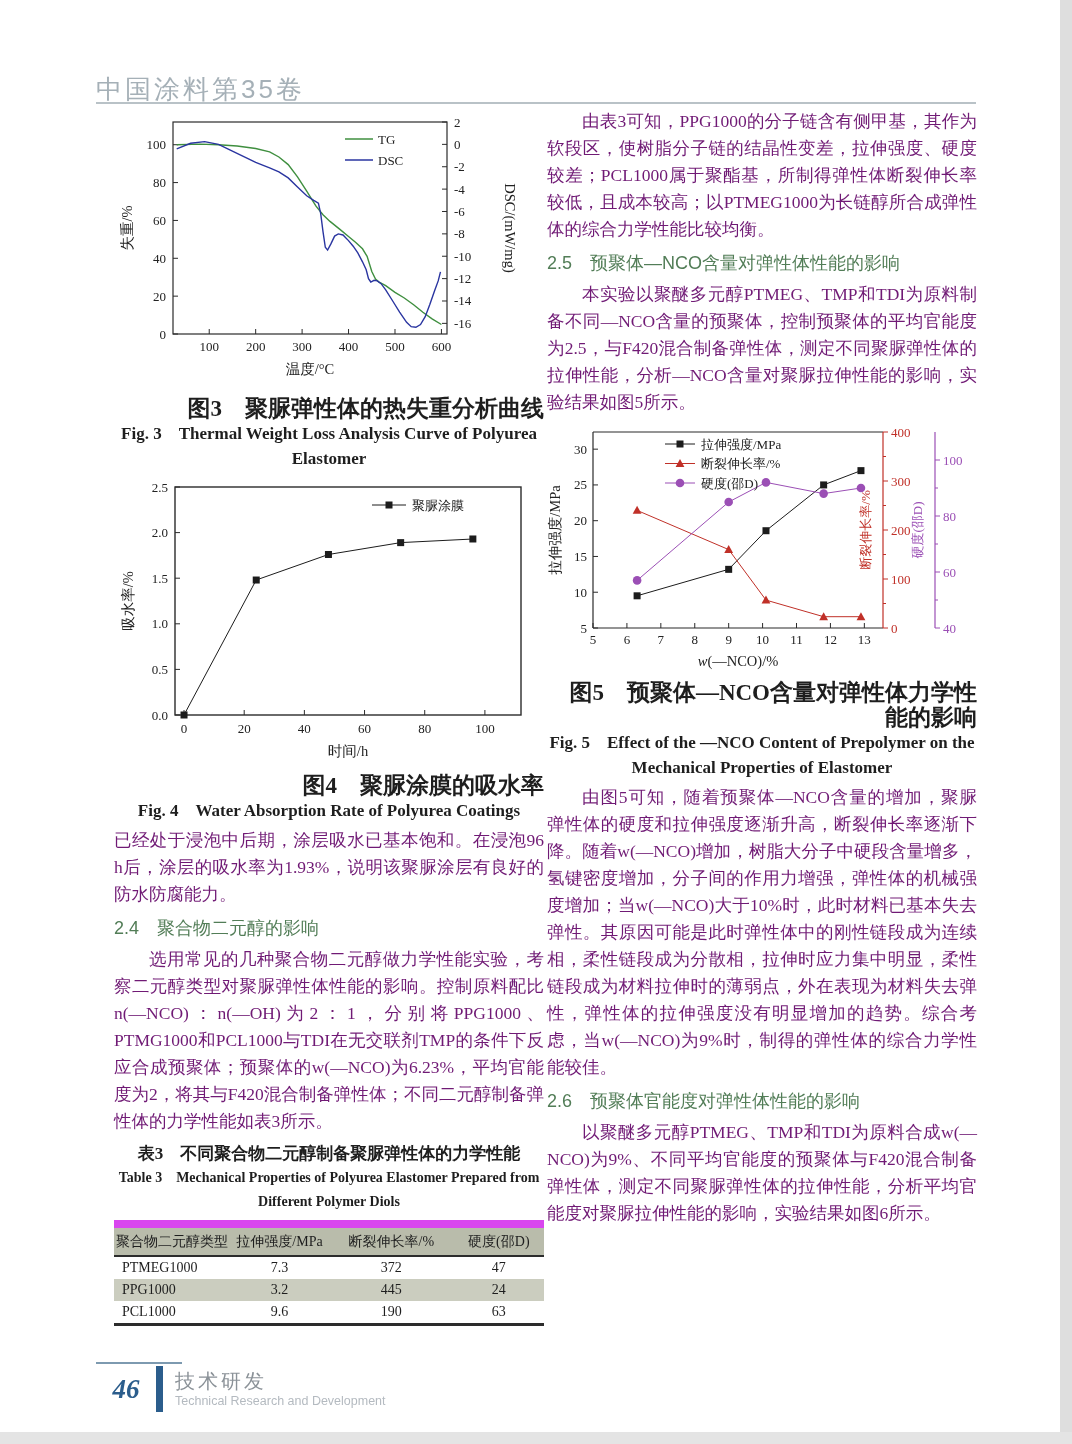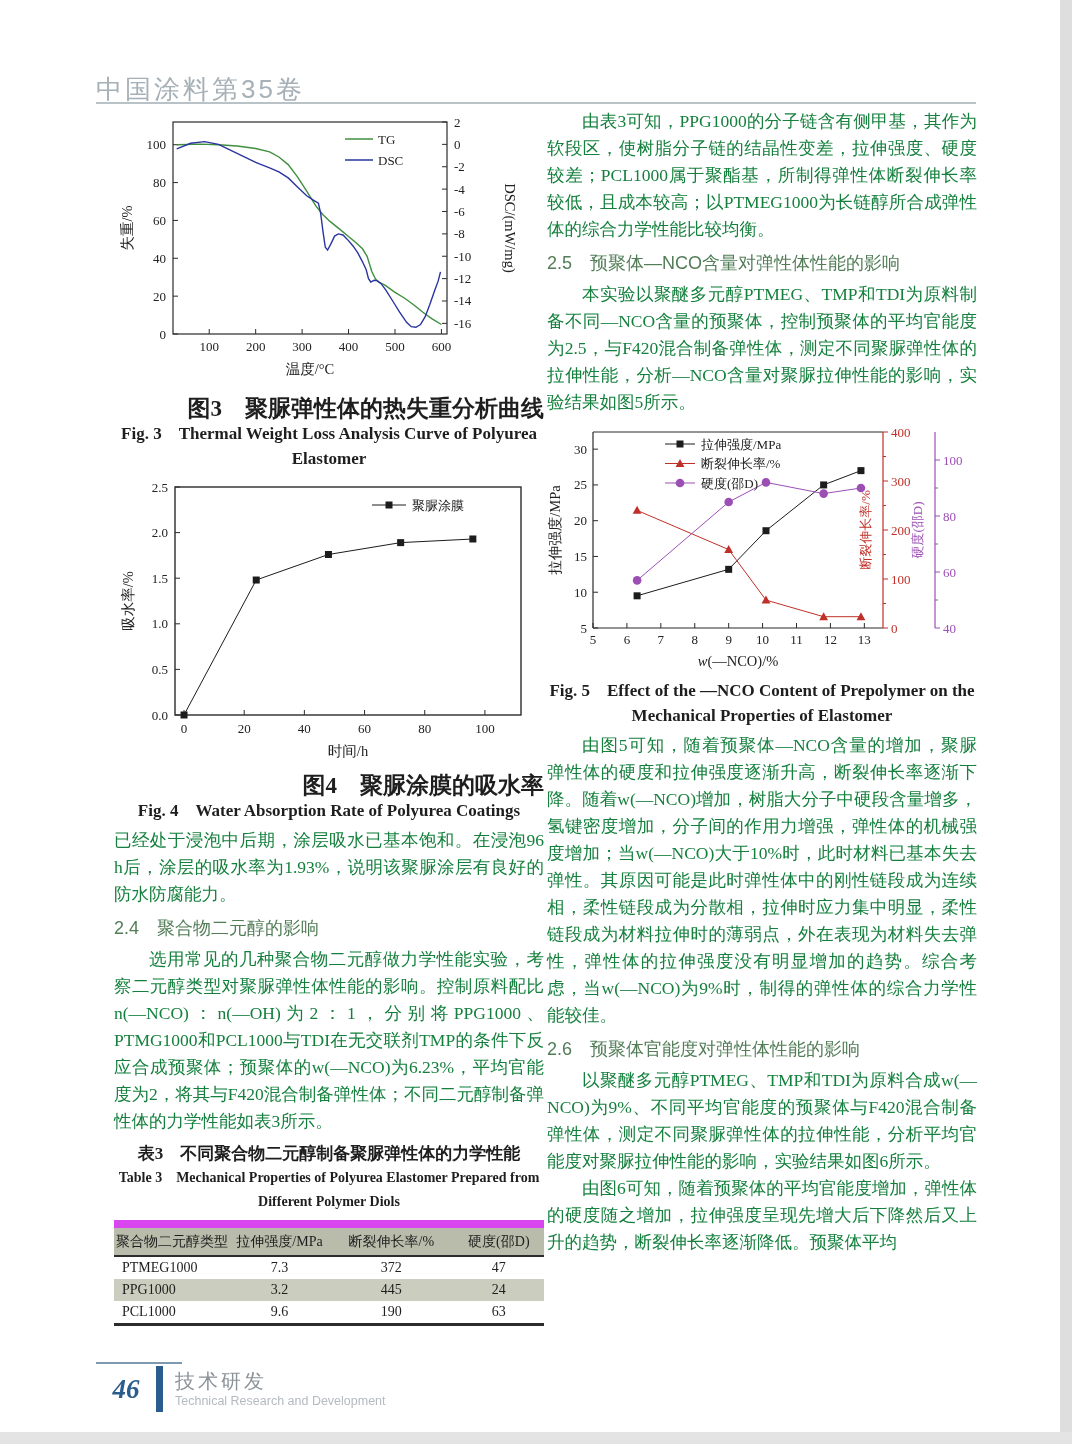--- a/index.html
+++ b/index.html
@@ -11,21 +11,21 @@
 
   
   .header{position:absolute;left:96px;top:72px;width:880px;display:flex;
           font-family:"Liberation Sans",sans-serif;color:#a5b0b7;font-size:26px;letter-spacing:3px;}
   .header-rule{position:absolute;left:96px;top:102px;width:880px;height:2px;background:#b9c2c7;}
 
   
   .col-left{position:absolute;left:114px;top:112px;width:430px;}
   .col-right{position:absolute;left:547px;top:108px;width:430px;}
 
-  p.body{font-size:17.5px;line-height:27px;text-align:justify;margin:0;color:#15803d;}
+  p.body{font-size:17.5px;line-height:27px;text-align:justify;margin:0;color:#701a75;}
   p.indent{text-indent:2em;}
   .sec{font-family:"Liberation Sans",sans-serif;font-size:18px;font-weight:400;color:#527d57;
        margin:7px 0 5px 0;line-height:26px;}
 
   .figcap-cn{font-size:23px;font-weight:bold;text-align:right;line-height:25px;margin-top:2px;}
   .figcap-en{font-size:17px;font-weight:bold;text-align:center;line-height:25px;margin-bottom:4px;}
 
   .figbox{width:424px;margin:0 auto;}
   svg text.tk{font-family:"Liberation Serif",serif;font-size:13px;fill:#222;}
   svg text.tkr{font-family:"Liberation Serif",serif;font-size:13px;}
@@ -298,26 +298,26 @@
           <text x="154" y="46" class="tk">断裂伸长率/%</text>
           <line x1="118" y1="61" x2="148" y2="61" stroke="#9b4fb5" stroke-width="1"></line>
           <circle cx="133" cy="61" r="4.3" fill="#9b4fb5"></circle>
           <text x="154" y="65.5" class="tk">硬度(邵D)</text>
           <text x="191" y="244" text-anchor="middle" class="axl"><tspan font-style="italic">w</tspan><tspan>(—NCO)/%</tspan></text>
           <text transform="translate(13 108) rotate(-90)" text-anchor="middle" class="axl">拉伸强度/MPa</text>
           <text transform="translate(323 108) rotate(-90)" text-anchor="middle" class="tkr" font-size="14.5" fill="#c03028">断裂伸长率/%</text>
           <text transform="translate(375 108) rotate(-90)" text-anchor="middle" class="tkr" font-size="14.5" fill="#9b4fb5">硬度(邵D)</text>
         </svg>
     </div>
+    <div class="figcap-cn">图5　预聚体—NCO含量对弹性体力学性能的影响</div>
     <div class="figcap-en">Fig. 5　Effect of the —NCO Content of Prepolymer on the Mechanical Properties of Elastomer</div>
 
     <p class="body indent" style="margin-top:4px;">由图5可知，随着预聚体—NCO含量的增加，聚脲弹性体的硬度和拉伸强度逐渐升高，断裂伸长率逐渐下降。随着w(—NCO)增加，树脂大分子中硬段含量增多，氢键密度增加，分子间的作用力增强，弹性体的机械强度增加；当w(—NCO)大于10%时，此时材料已基本失去弹性。其原因可能是此时弹性体中的刚性链段成为连续相，柔性链段成为分散相，拉伸时应力集中明显，柔性链段成为材料拉伸时的薄弱点，外在表现为材料失去弹性，弹性体的拉伸强度没有明显增加的趋势。综合考虑，当w(—NCO)为9%时，制得的弹性体的综合力学性能较佳。</p>
     <div class="sec">2.6　预聚体官能度对弹性体性能的影响</div>
     <p class="body indent">以聚醚多元醇PTMEG、TMP和TDI为原料合成w(—NCO)为9%、不同平均官能度的预聚体与F420混合制备弹性体，测定不同聚脲弹性体的拉伸性能，分析平均官能度对聚脲拉伸性能的影响，实验结果如图6所示。</p>
-    <p class="body indent">由图6可知，随着预聚体的平均官能度增加，弹性体的硬度随之增加，拉伸强度呈现先增大后下降然后又上升的趋势，断裂伸长率逐渐降低。预聚体平均</p>
   </div>
 
   <div class="footer">
     <div class="footer-rule"></div>
     <div class="footer-row">
       <div class="footer-num">46</div>
       <div class="footer-bar"></div>
       <div>
         <div class="footer-cn">技术研发</div>
         <div class="footer-en">Technical Research and Development</div>

